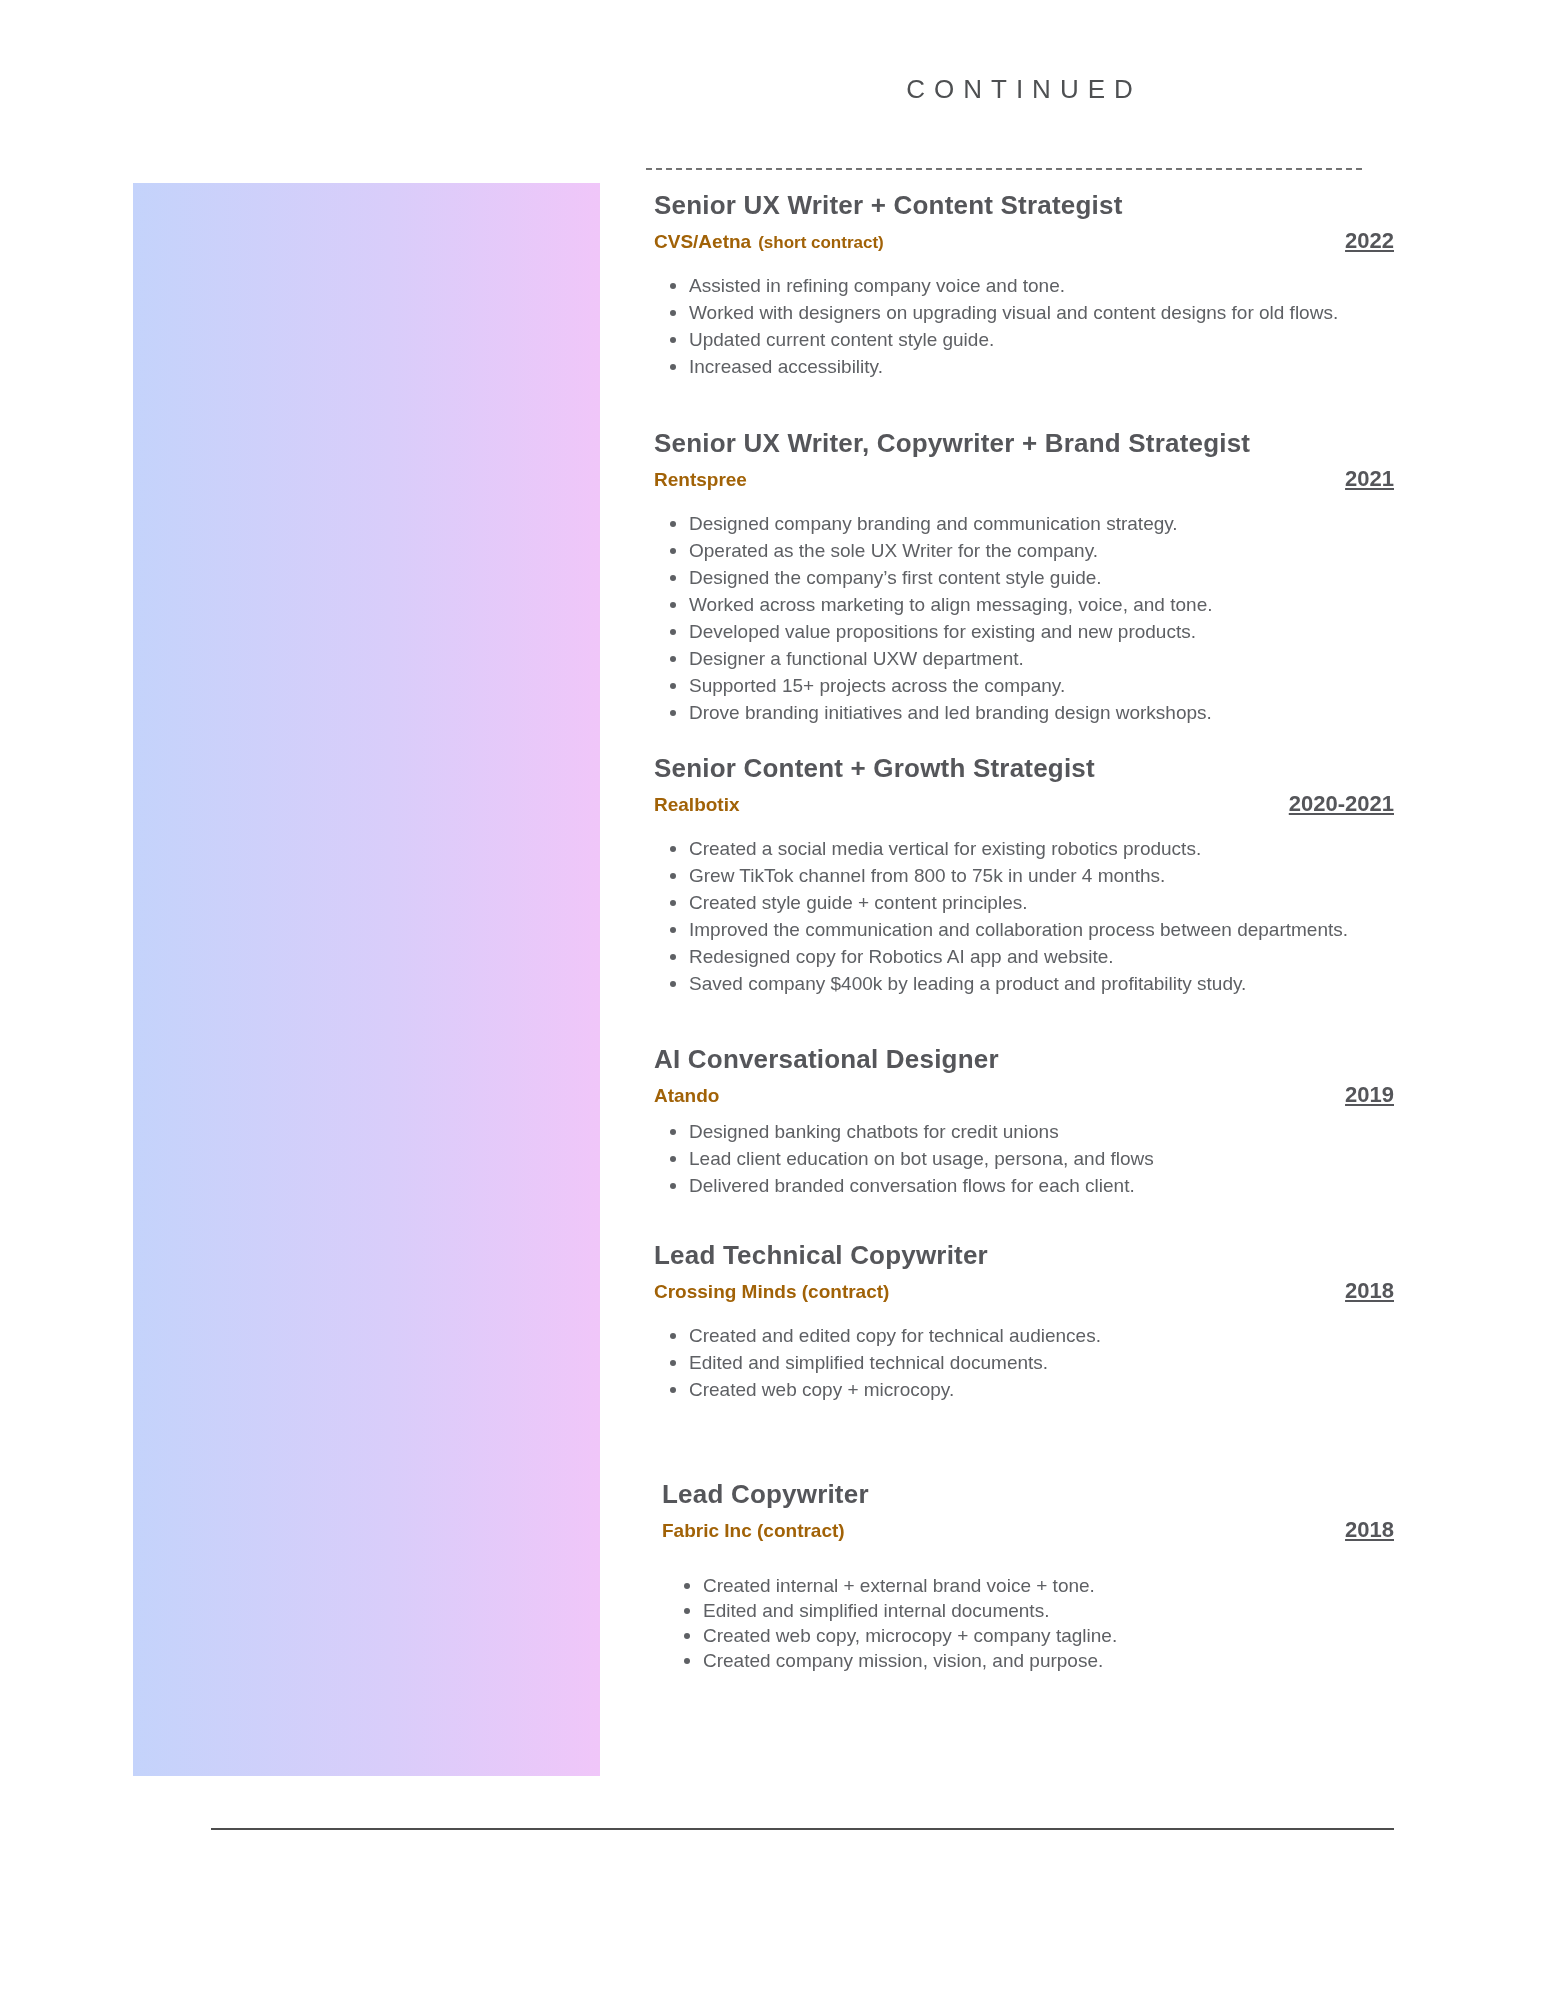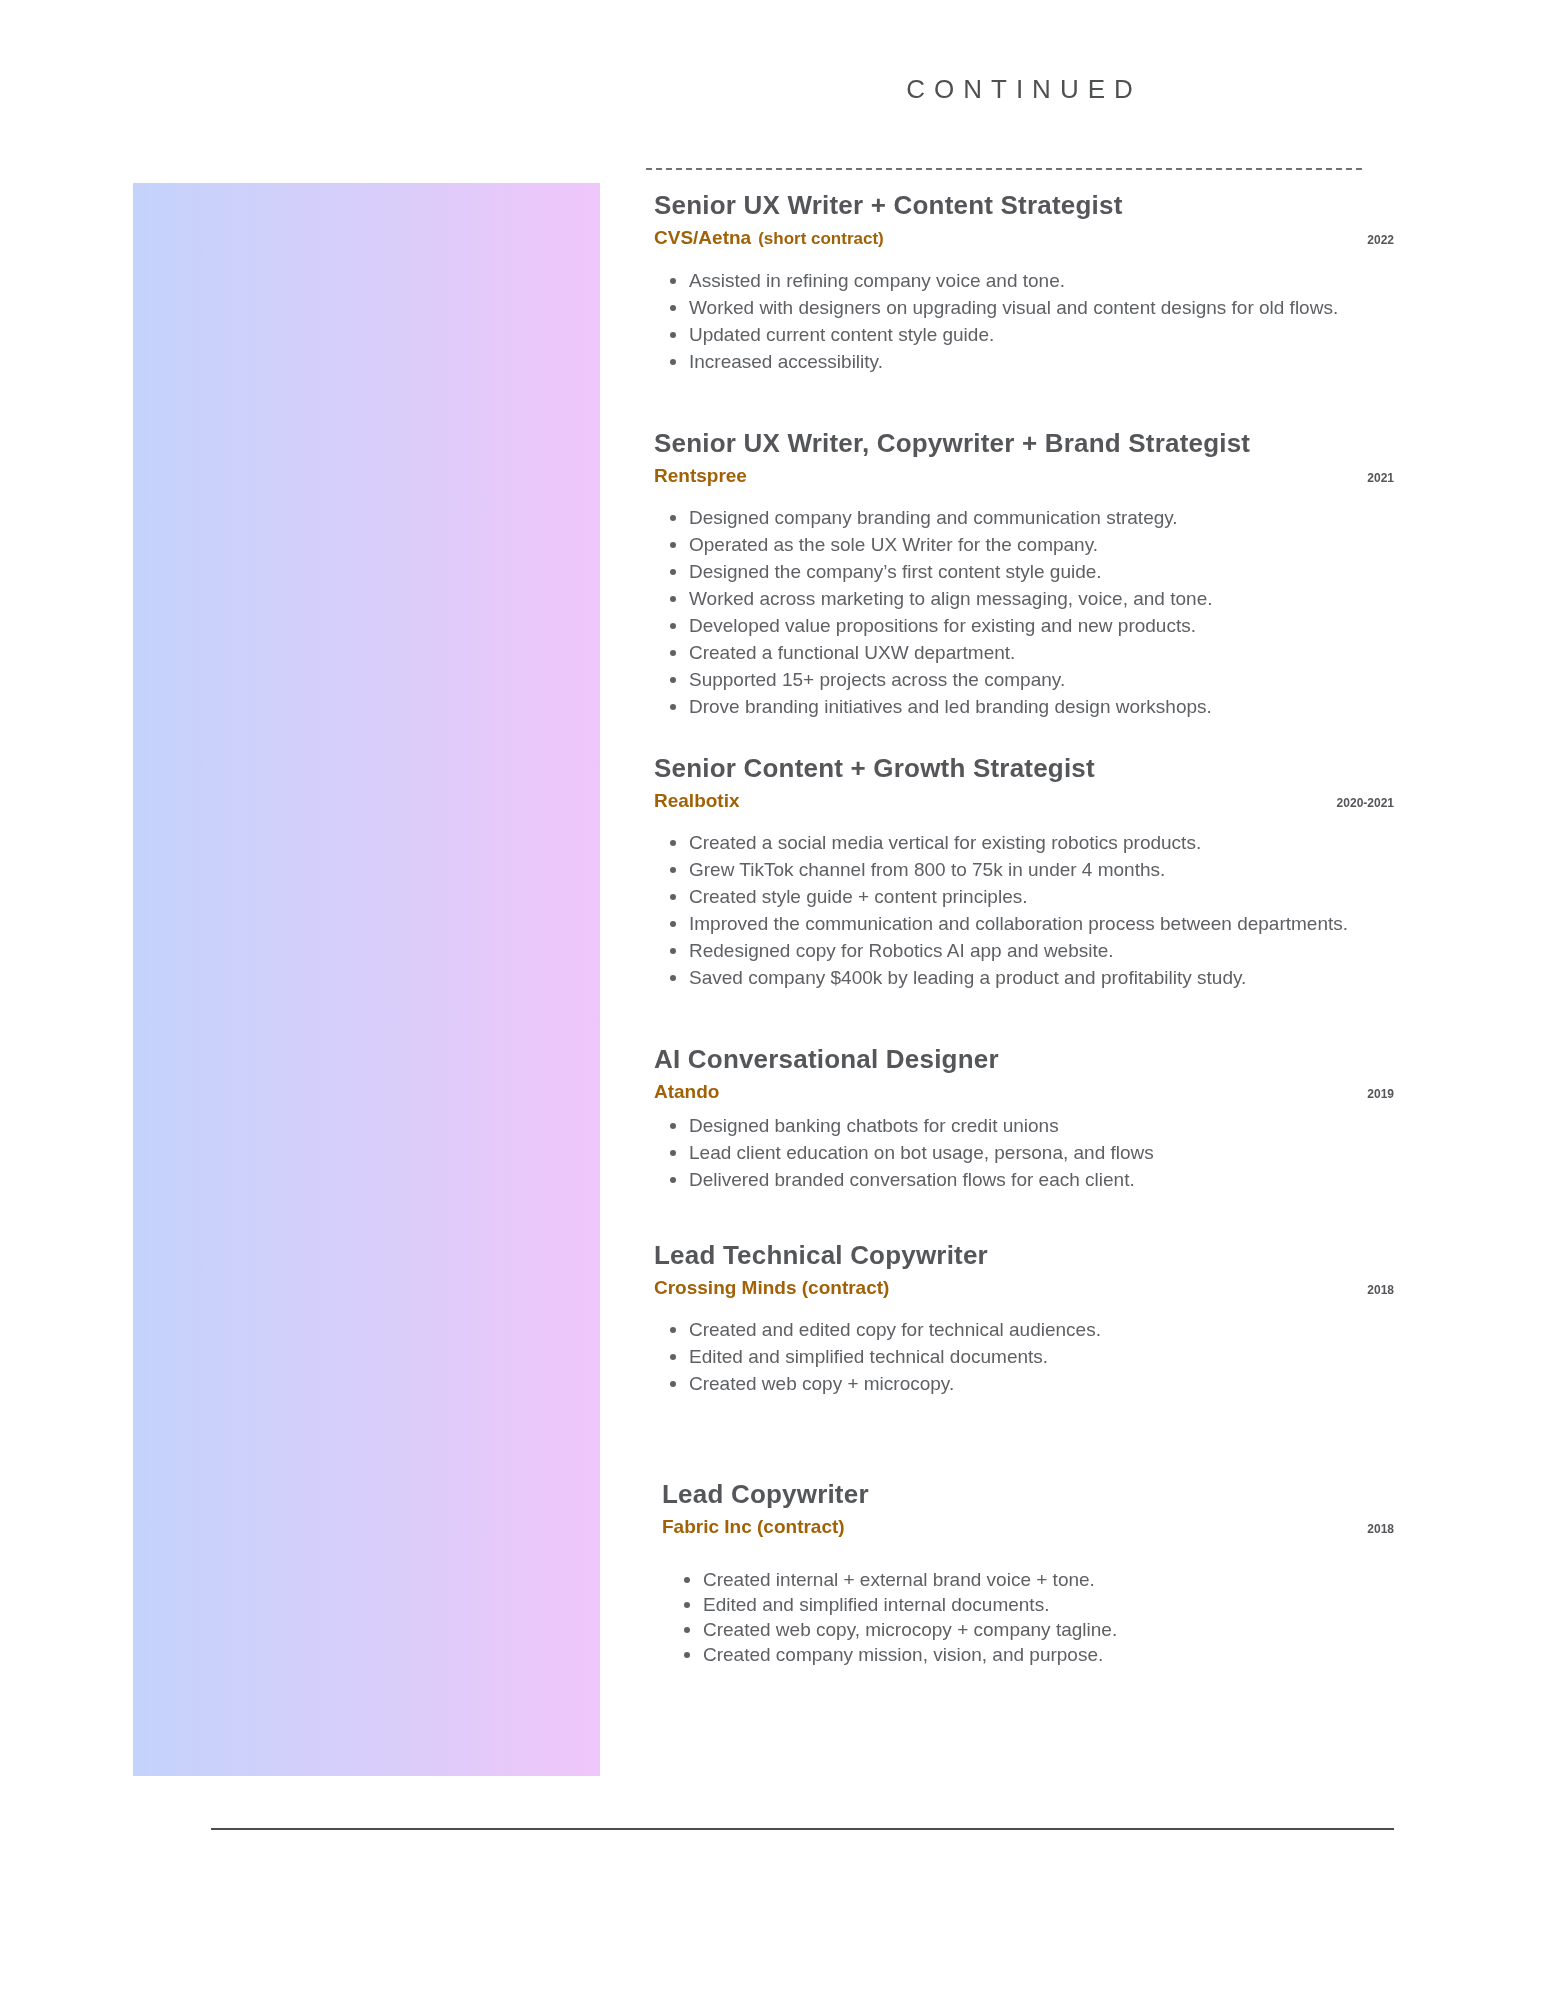--- a/index.html
+++ b/index.html
@@ -50,22 +50,23 @@
     margin-top: 8px;
   }
   .company {
     font-size: 19px; line-height: 20px;
     font-weight: bold;
     color: #a16207;
     text-align: right;
   }
   .company .note { font-size: 17px; margin-left: 7px; }
   .year {
-    font-size: 12px; font-weight: bold; color: #55565a;
+    font-size: 22px; font-weight: bold; color: #55565a;
     white-space: nowrap;
+    text-decoration: underline;
   }
   .job ul {
     list-style: none;
     margin: 18px 0 0 0;
     padding: 0 0 0 16px;
   }
   .job li {
     position: relative;
     font-size: 19px; line-height: 27px;
     color: #5e6064;
@@ -125,21 +126,21 @@
   <div class="meta">
     <div class="company"><span>Rentspree</span></div>
     <div class="year">2021</div>
   </div>
   <ul>
     <li>Designed company branding and communication strategy.</li>
     <li>Operated as the sole UX Writer for the company.</li>
     <li>Designed the company’s first content style guide.</li>
     <li>Worked across marketing to align messaging, voice, and tone.</li>
     <li>Developed value propositions for existing and new products.</li>
-    <li>Created a functional UXW department.</li>
+    <li>Designer a functional UXW department.</li>
     <li>Supported 15+ projects across the company.</li>
     <li>Drove branding initiatives and led branding design workshops.</li>
   </ul>
 </section>
 
 <section class="job job--j3">
   <h2>Senior Content + Growth Strategist</h2>
   <div class="meta">
     <div class="company"><span>Realbotix</span></div>
     <div class="year">2020-2021</div>

